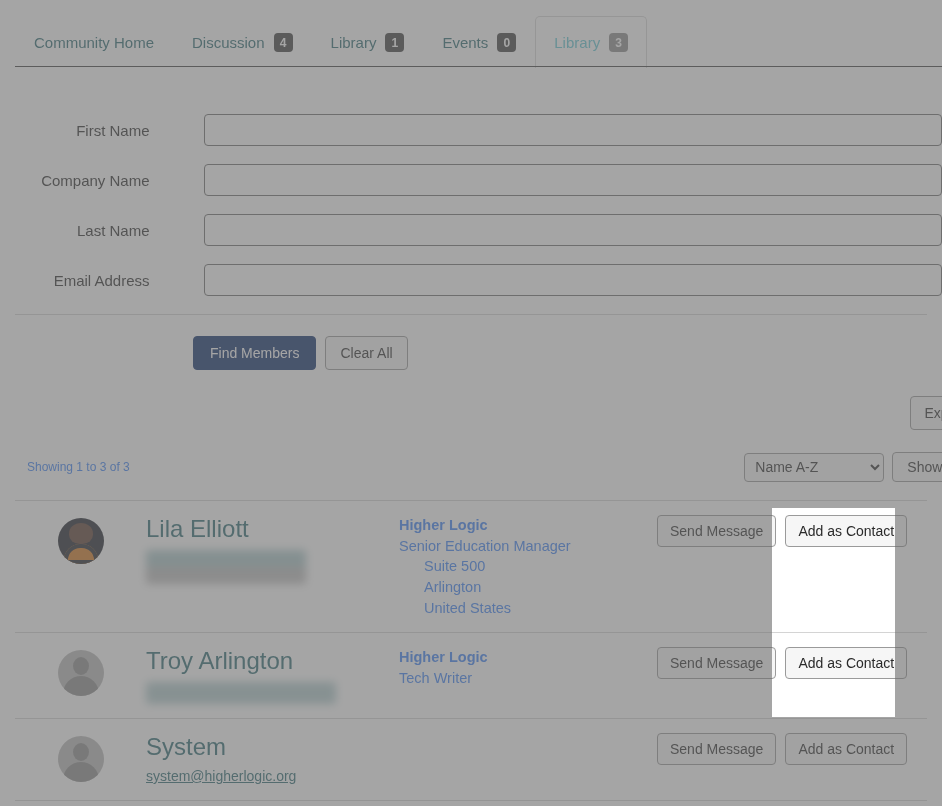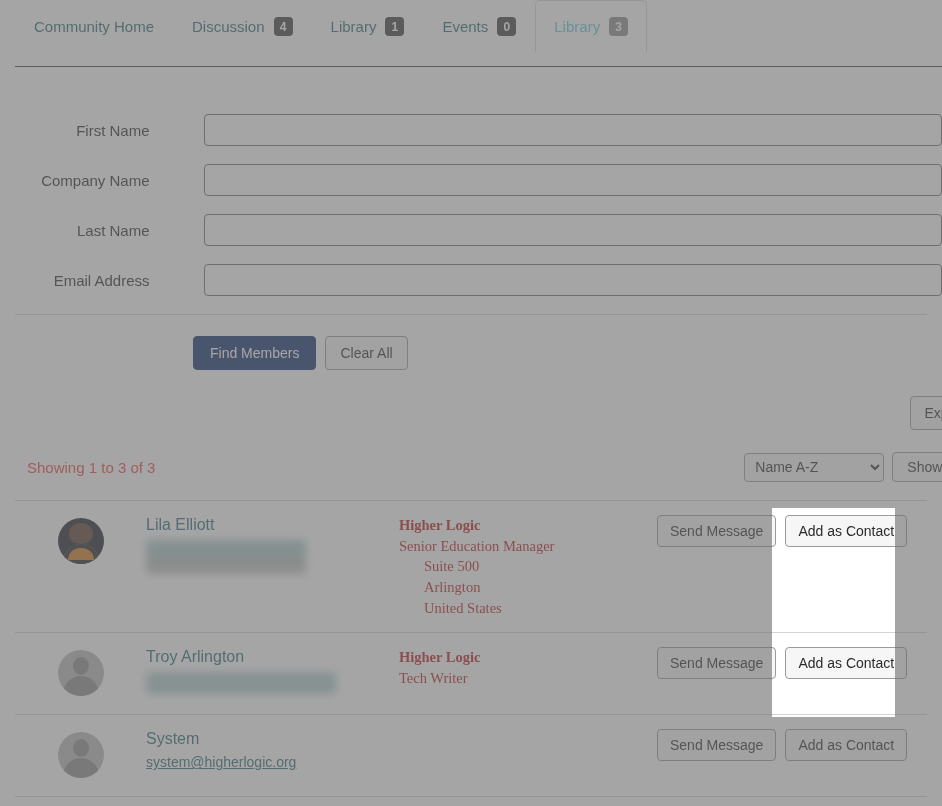--- a/index.html
+++ b/index.html
@@ -27,21 +27,21 @@
     background: #ffffff;
   }
   .tabbar-rule {
     position: absolute;
     left: 15px; top: 66px;
     width: 1200px; height: 1px;
     background: #3f3f3f;
   }
   .tabs {
     position: absolute;
-    left: 15px; top: 0;
+    left: 15px; top: 16px;
     display: flex;
     align-items: stretch;
     height: 52px;
   }
   .tab {
     display: flex;
     align-items: center;
     gap: 9px;
     padding: 0 18px;
     font-size: 15px;
@@ -144,21 +144,21 @@
   }
   .btn-export { margin-right: -38px; }
 
   
   .results-bar {
     display: flex;
     align-items: center;
     justify-content: space-between;
     padding: 22px 0 0 27px;
   }
-  .showing-text { font-size: 15px; color: #ef4444; }
+  .showing-text { font-size: 12px; color: #3b82f6; }
   .results-controls {
     display: flex;
     align-items: center;
     gap: 8px;
     padding-right: 0;
     margin-left: 28px;
   }
   .sort-select {
     font-family: "Liberation Sans", sans-serif;
     font-size: 14px;
@@ -229,21 +229,21 @@
     content: "";
     position: absolute;
     left: 5px; top: 26px;
     width: 36px; height: 26px;
     border-radius: 18px 18px 0 0;
     background: #8d8d8d;
   }
 
   .col-name { width: 253px; padding-top: 0; }
   .member-name {
-    font-size: 16px;
+    font-size: 24px;
     color: #2b6a72;
     text-decoration: none;
     display: inline-block;
     line-height: 1.2;
   }
   .member-email {
     display: block;
     font-size: 14px;
     color: #2b6a72;
     text-decoration: underline;
@@ -255,21 +255,21 @@
     height: 34px;
     width: 160px;
     border-radius: 3px;
     background:
       linear-gradient(to bottom, rgba(99,152,156,0.55) 0 48%, rgba(110,110,110,0.45) 52% 100%);
     filter: blur(4px);
   }
   .redacted.wide { width: 190px; height: 22px;
     background: linear-gradient(to bottom, rgba(99,152,156,0.5) 0 100%); }
 
-  .col-company { width: 250px; font-size: 14.5px; color: #b91c1c; line-height: 1.42; font-family: Liberation Serif, serif; }
+  .col-company { width: 250px; font-size: 14.5px; color: #3b82f6; line-height: 1.42; }
   .company-name { font-weight: bold; display: block; }
   .company-title { display: block; }
   .addr-first { display: flex; align-items: flex-start; gap: 8px; }
   .map-icon {
     flex: none;
     width: 17px; height: 17px;
     margin-top: 2px;
     border: 1px solid #8a8a1f;
     border-radius: 2px;
     background: #ded5b6;

